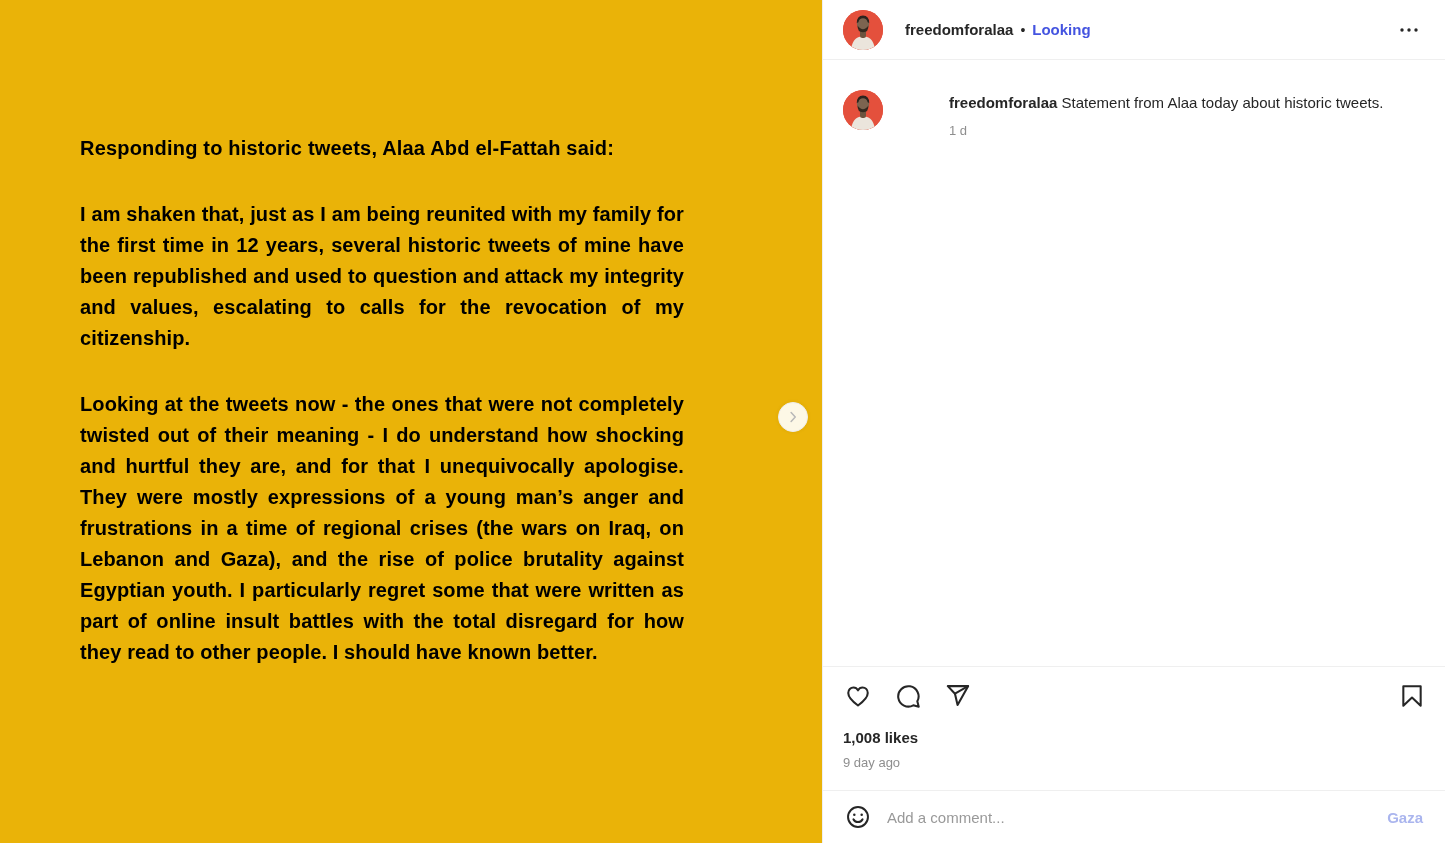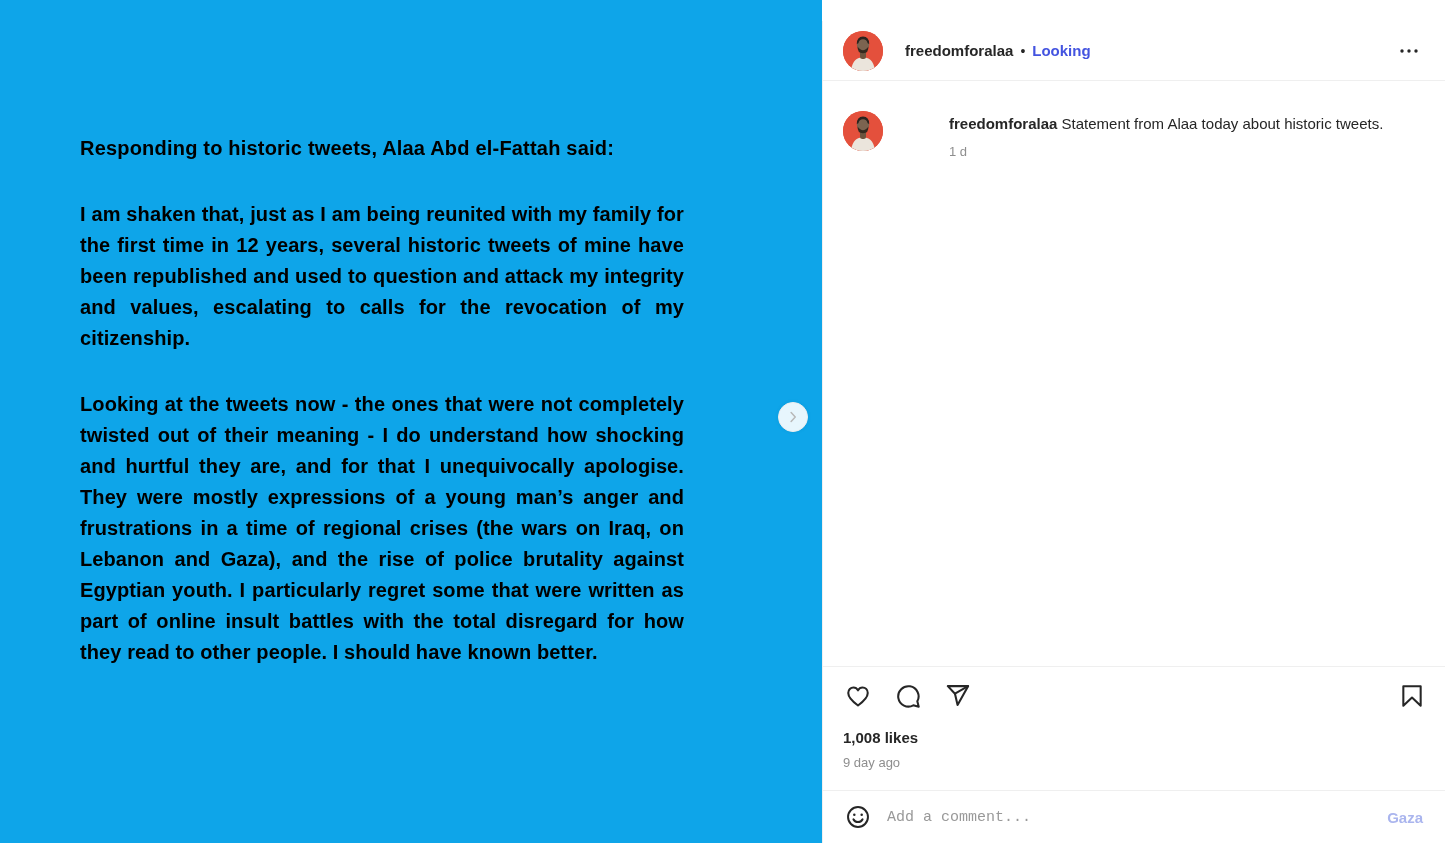--- a/index.html
+++ b/index.html
@@ -2,41 +2,41 @@
 <html><head>
 <meta charset="utf-8">
 <style>
   * { box-sizing: border-box; margin: 0; padding: 0; }
   html, body { width: 1445px; height: 843px; overflow: hidden; background: #fff; }
   body { font-family: "Liberation Sans", "DejaVu Sans", sans-serif; color: #262626; }
 
   .app { display: flex; width: 1445px; height: 843px; background: #fff; }
 
   
-  .media { position: relative; width: 822px; height: 843px; background: #0ea5e9; flex: 0 0 822px; }
+  .media { position: relative; width: 822px; height: 843px; background: #eab308; flex: 0 0 822px; }
   .statement { position: absolute; left: 80px; top: 133px; width: 604px; color: #000; }
   .statement h1 {
     font-size: 20px; line-height: 31px; font-weight: 700;
     text-align: justify; letter-spacing: 0.2px;
   }
   .statement p {
     font-size: 20px; line-height: 31px; font-weight: 700;
     text-align: justify; margin-top: 35px; letter-spacing: 0.1px;
   }
   .next-btn {
     position: absolute; top: 402px; right: 14px; width: 30px; height: 30px;
     border-radius: 50%; background: rgba(255,255,255,0.9);
     border: 1px solid #ededed; box-shadow: 0 0 4px rgba(0,0,0,0.06);
     display: flex; align-items: center; justify-content: center; cursor: pointer; padding: 0;
   }
 
   
   .panel {
     flex: 1; display: flex; flex-direction: column;
-    border-left: 1px solid #efefef; background: #fff; min-width: 0; margin-top: 21px;
+    border-left: 1px solid #efefef; background: #fff; min-width: 0;
   }
   .panel-header {
     height: 60px; flex: 0 0 60px; display: flex; align-items: center;
     padding: 0 20px; border-bottom: 1px solid #efefef;
   }
   .avatar {
     width: 40px; height: 40px; border-radius: 50%; overflow: hidden;
     background: #e4503c; flex: 0 0 40px; cursor: pointer;
   }
   .avatar svg { display: block; width: 100%; height: 100%; }
@@ -61,21 +61,21 @@
   .likes { margin-top: 18px; font-weight: 700; font-size: 15px; color: #262626; cursor: pointer; }
   .posted { margin-top: 9px; font-size: 13px; color: #8e8e8e; }
 
   .composer {
     flex: 0 0 53px; border-top: 1px solid #efefef;
     display: flex; align-items: center; padding: 0 20px;
   }
   .composer .icon-btn { margin-right: 14px; }
   .composer input {
     flex: 1; border: 0; outline: none; font-size: 15px;
-    font-family: Liberation Mono, monospace; color: #262626; background: transparent;
+    font-family: Liberation Sans, sans-serif; color: #262626; background: transparent;
   }
   .composer input::placeholder { color: #999; }
   .post-btn {
     background: none; border: 0; font-weight: 700; font-size: 15px;
     color: #aab5ee; cursor: pointer; padding: 4px 2px;
     font-family: "Liberation Sans", "DejaVu Sans", sans-serif;
   }
 </style>
 </head>
 <body>

